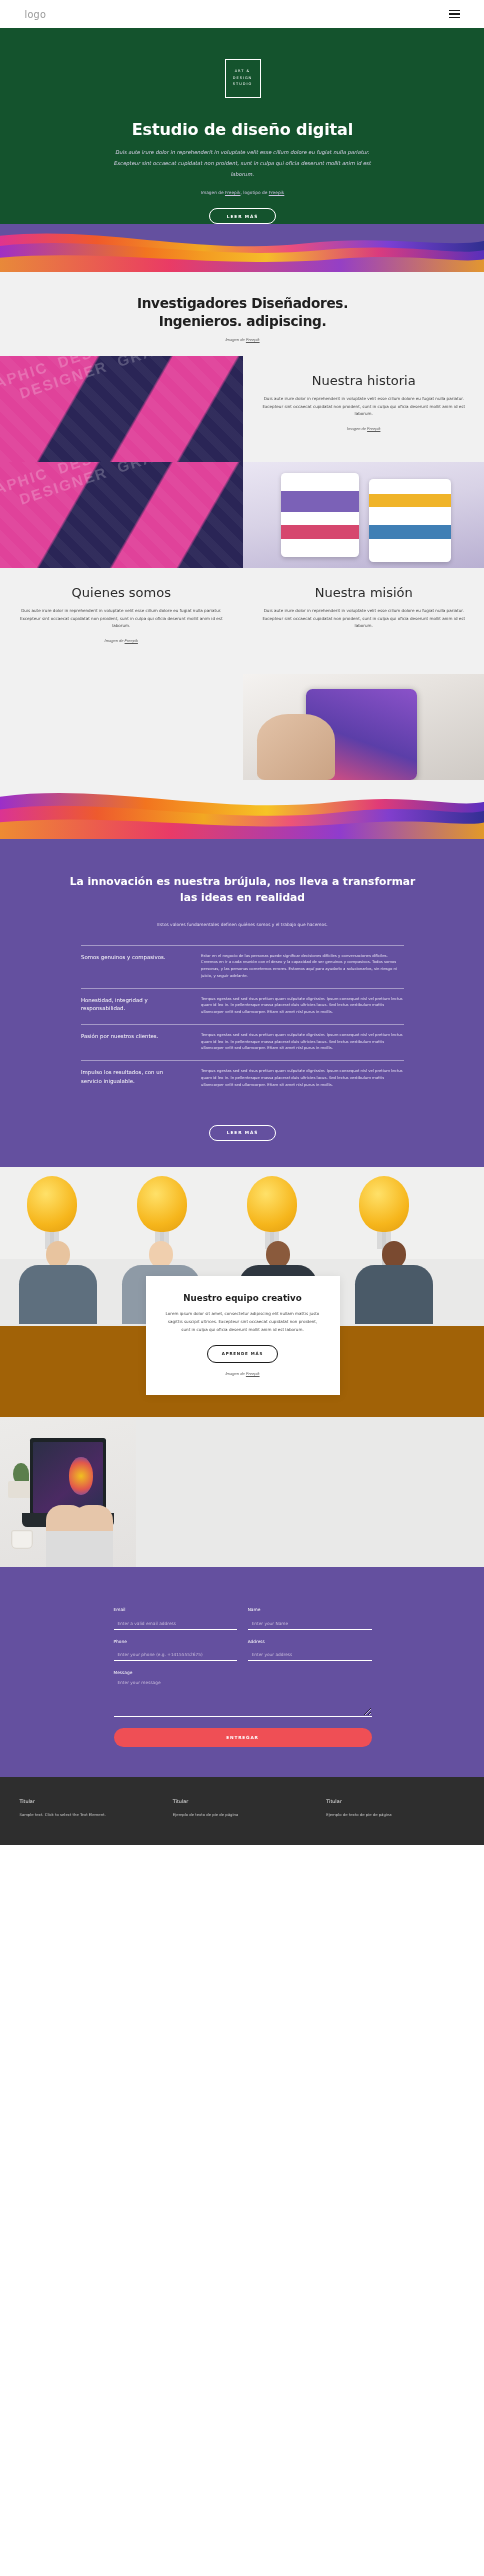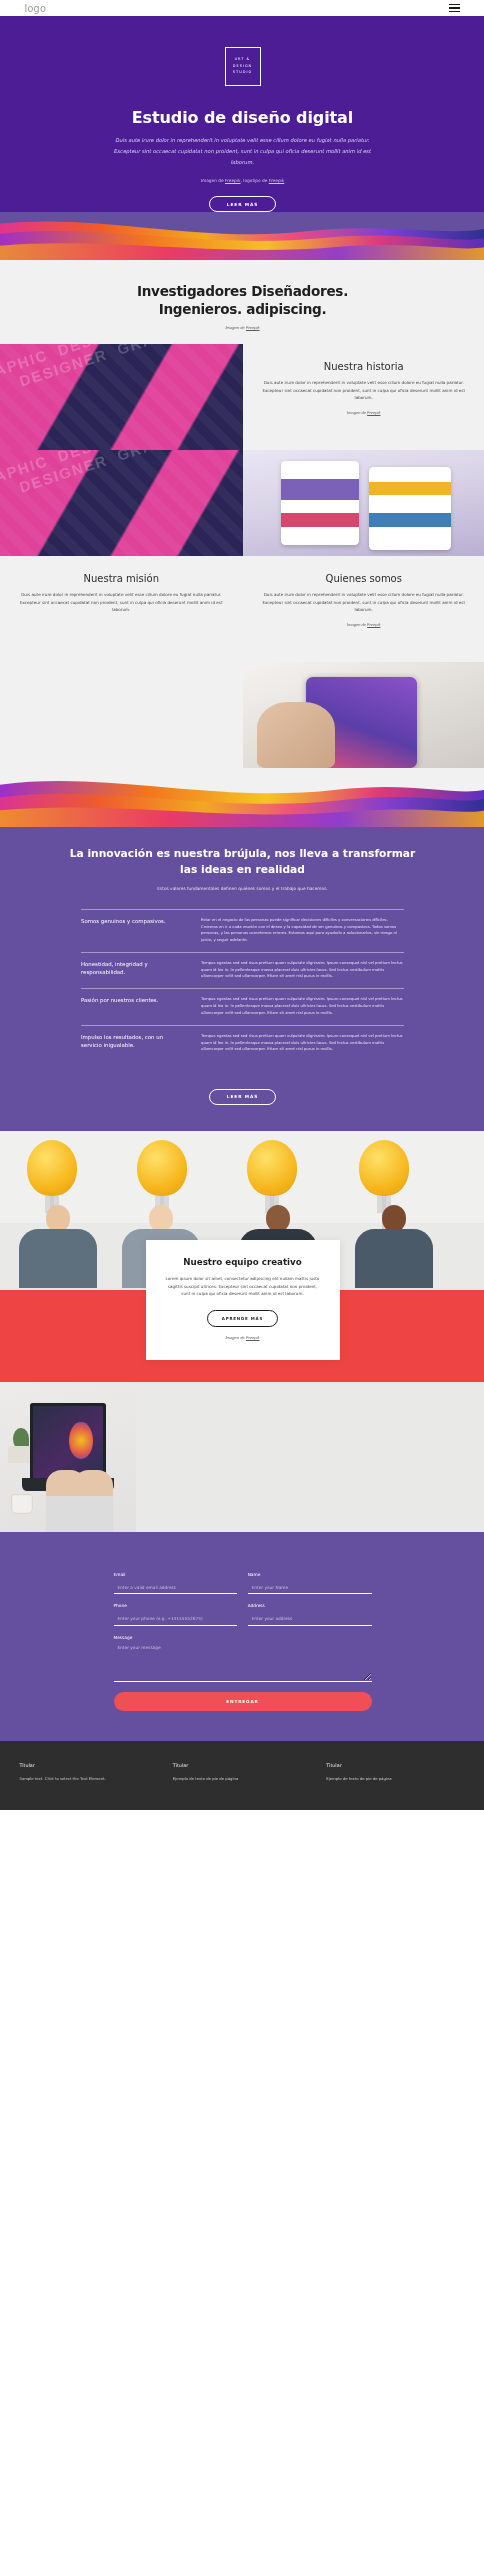--- a/index.html
+++ b/index.html
@@ -7,30 +7,30 @@
   body {
     font-family: "Liberation Sans", sans-serif;
     background: #ffffff;
     color: #2b2b2b;
     -webkit-font-smoothing: antialiased;
   }
   .page { width: 485px; position: relative; overflow: hidden; }
 
   
   .topbar {
-    height: 16px; background: #fff; display: flex; align-items: center;
+    height: 28px; background: #fff; display: flex; align-items: center;
     justify-content: space-between; padding: 0 24.6px;
   }
   .logo { font-size: 9.7px; color: #9a9a9a; font-family: "DejaVu Sans", sans-serif; letter-spacing: 0.2px; }
   .burger { display: flex; flex-direction: column; gap: 1.9px; cursor: pointer; }
   .burger i { display: block; width: 11px; height: 1.6px; background: #1c1c1c; }
 
   
   .hero {
-    background: #4c1d95; position: relative; padding-top: 31px;
+    background: #14532d; position: relative; padding-top: 31px;
     padding-bottom: 0; text-align: center; overflow: hidden;
   }
   .badge {
     width: 36px; height: 39px; margin: 0 auto; border: 1.6px solid #fff;
     display: flex; flex-direction: column; align-items: center; justify-content: center;
     gap: 1.3px;
   }
   .badge span { color: #fff; font-size: 3.5px; letter-spacing: 1px; font-family: "DejaVu Sans", sans-serif; line-height: 1.5; }
   .hero h1 {
     margin-top: 22px; color: #fff; font-size: 16px; font-weight: 700;
@@ -55,21 +55,21 @@
   .sec-light h2 {
     font-size: 13.6px; font-weight: 700; line-height: 1.33; color: #202020;
     font-family: "DejaVu Sans", sans-serif; letter-spacing: -0.3px;
   }
   .credit-dark { font-size: 4.1px; color: #5c5c5c; font-style: italic; margin-top: 6.5px; }
   .credit-dark u { text-decoration: underline; }
 
   .grid2 { display: grid; grid-template-columns: 1fr 1fr; }
   .grid2 .cell { min-height: 106px; position: relative; }
   .card-text { padding: 17px 15.5px; text-align: center; background: #f1f1f1; }
-  .card-text h3 { font-size: 10px; font-weight: 400; color: #2c2c2c; font-family: "DejaVu Sans", sans-serif; }
+  .card-text h3 { font-size: 13px; font-weight: 400; color: #2c2c2c; font-family: "DejaVu Sans", sans-serif; }
   .card-text p {
     margin-top: 7.1px; font-size: 4.1px; line-height: 1.85; color: #4a4a4a;
     font-family: "DejaVu Sans", sans-serif;
   }
   .card-text .credit-dark { margin-top: 7.8px; font-size: 4px; }
 
   
   .photo { position: relative; overflow: hidden; background: #2a2550; }
   .ph-cards { background:
      repeating-linear-gradient(45deg, rgba(255,255,255,.04) 0 9px, transparent 9px 18px),
@@ -101,21 +101,21 @@
     border-radius: 40% 40% 10% 10%; background: linear-gradient(140deg,#e3c3a8,#caa384);
   }
 
   
   .wave2 { display:block; width: 100%; height: 59px; }
 
   
   .sec-values { background: #64509f; padding: 19.4px 0 26px; text-align: center; }
   .sec-values h2 {
     color: #fff; font-size: 10.7px; font-weight: 700; line-height: 1.45;
-    max-width: 362px; margin: 0 auto; font-family: "DejaVu Sans", sans-serif;
+    max-width: 362px; margin: 16px auto; font-family: "DejaVu Sans", sans-serif;
   }
   .sec-values .sub { margin-top: 8.4px; color: #e2dbf0; font-size: 4.3px; font-family: "DejaVu Sans", sans-serif; }
   .values { margin: 18px auto 0; width: 323px; text-align: left; }
   .value-row {
     display: grid; grid-template-columns: 103px 1fr; gap: 17px;
     border-top: 0.6px solid rgba(255,255,255,.42); padding: 7.1px 0 8.4px;
   }
   .value-row h4 { color: #fff; font-size: 5.4px; font-weight: 400; line-height: 1.5; font-family: "DejaVu Sans", sans-serif; }
   .value-row p { color: #e6e0f3; font-size: 3.8px; line-height: 1.75; font-family: "DejaVu Sans", sans-serif; }
   .values-btnwrap { text-align: center; margin-top: 14.2px; }
@@ -137,21 +137,21 @@
     position: relative; margin: -50px auto 0; width: 194px; background: #fff;
     padding: 17px 19.4px 19.4px; text-align: center; box-shadow: 0 1.3px 9px rgba(0,0,0,.09);
   }
   .team-card h3 { font-size: 8.7px; font-weight: 700; color: #1e1e1e; font-family: "DejaVu Sans", sans-serif; }
   .team-card p { margin-top: 7.8px; font-size: 4.1px; line-height: 1.9; color: #4b4b4b; font-family: "DejaVu Sans", sans-serif; }
   .btn-dark {
     display: inline-block; margin-top: 11.6px; padding: 5.2px 14.2px; border: 0.8px solid #1d1d1d;
     border-radius: 19.4px; font-size: 4px; font-weight: 700; letter-spacing: 0.8px;
     color: #1d1d1d; background: transparent; cursor: pointer; font-family: "DejaVu Sans", sans-serif;
   }
-  .sec-team-wrap { background: #ef4444; padding-bottom: 22px; }
+  .sec-team-wrap { background: #a16207; padding-bottom: 22px; }
 
   
   .about { display: grid; grid-template-columns: 136px 1fr; background: #e9e9e8; }
   .about-left { padding: 27px 14.2px 27px 17px; }
   .about-left h2 { font-size: 9.7px; font-weight: 700; line-height: 1.25; color: #1d1d1d; font-family: "DejaVu Sans", sans-serif; }
   .about-left p { margin-top: 7.8px; font-size: 4px; line-height: 1.85; color: #3f3f3f; font-family: "DejaVu Sans", sans-serif; }
   .about-left .credit-dark { margin-top: 7.1px; }
   .about-photo {
     height: 150px; position: relative; overflow: hidden;
     background: linear-gradient(165deg,#ecebe9 0%, #e3e1df 100%);
@@ -276,29 +276,29 @@
       </div>
     </div>
 
     <div class="grid2">
       <div class="cell photo ph-cards"></div>
       <div class="cell photo ph-phones"></div>
     </div>
 
     <div class="grid2">
       <div class="cell card-text">
-        <h3>Nuestra misión</h3>
-        <p>Duis aute irure dolor in reprehenderit in voluptate velit esse cillum dolore eu fugiat nulla pariatur. Excepteur sint occaecat cupidatat non proident, sunt in culpa qui oficia deserunt mollit anim id est laborum.</p>
-      </div>
-      <div class="cell card-text">
         <h3>Quienes somos</h3>
         <p>Duis aute irure dolor in reprehenderit in voluptate velit esse cillum dolore eu fugiat nulla pariatur. Excepteur sint occaecat cupidatat non proident, sunt in culpa qui oficia deserunt mollit anim id est laborum.</p>
         <div class="credit-dark">
           <span>Imagen de </span><u>Freepik</u>
         </div>
+      </div>
+      <div class="cell card-text">
+        <h3>Nuestra misión</h3>
+        <p>Duis aute irure dolor in reprehenderit in voluptate velit esse cillum dolore eu fugiat nulla pariatur. Excepteur sint occaecat cupidatat non proident, sunt in culpa qui oficia deserunt mollit anim id est laborum.</p>
       </div>
     </div>
 
     <div class="grid2">
       <div class="cell" style="background:#f1f1f1"></div>
       <div class="cell photo ph-hand"></div>
     </div>
 
     <svg class="wave2" viewBox="0 0 750 92" preserveAspectRatio="none">
       <rect x="0" y="0" width="750" height="92" fill="#f1f1f1"></rect>

